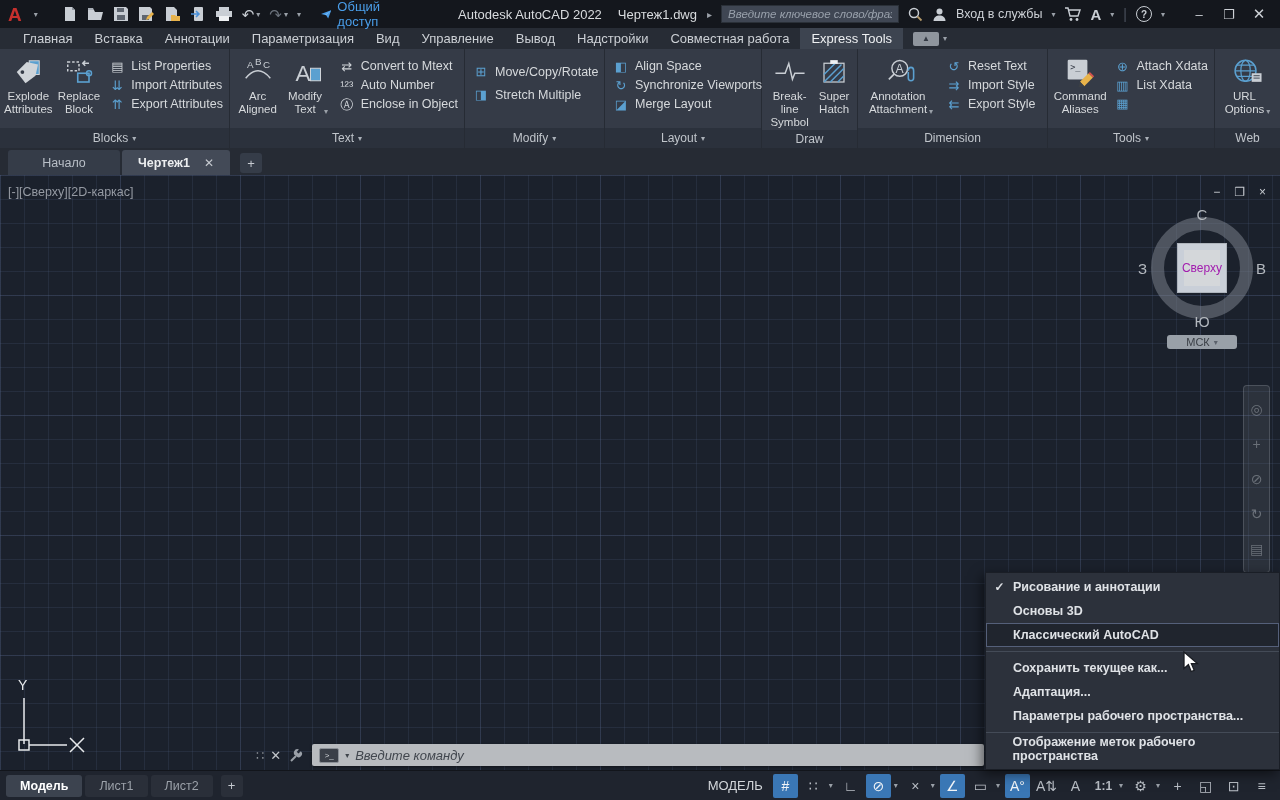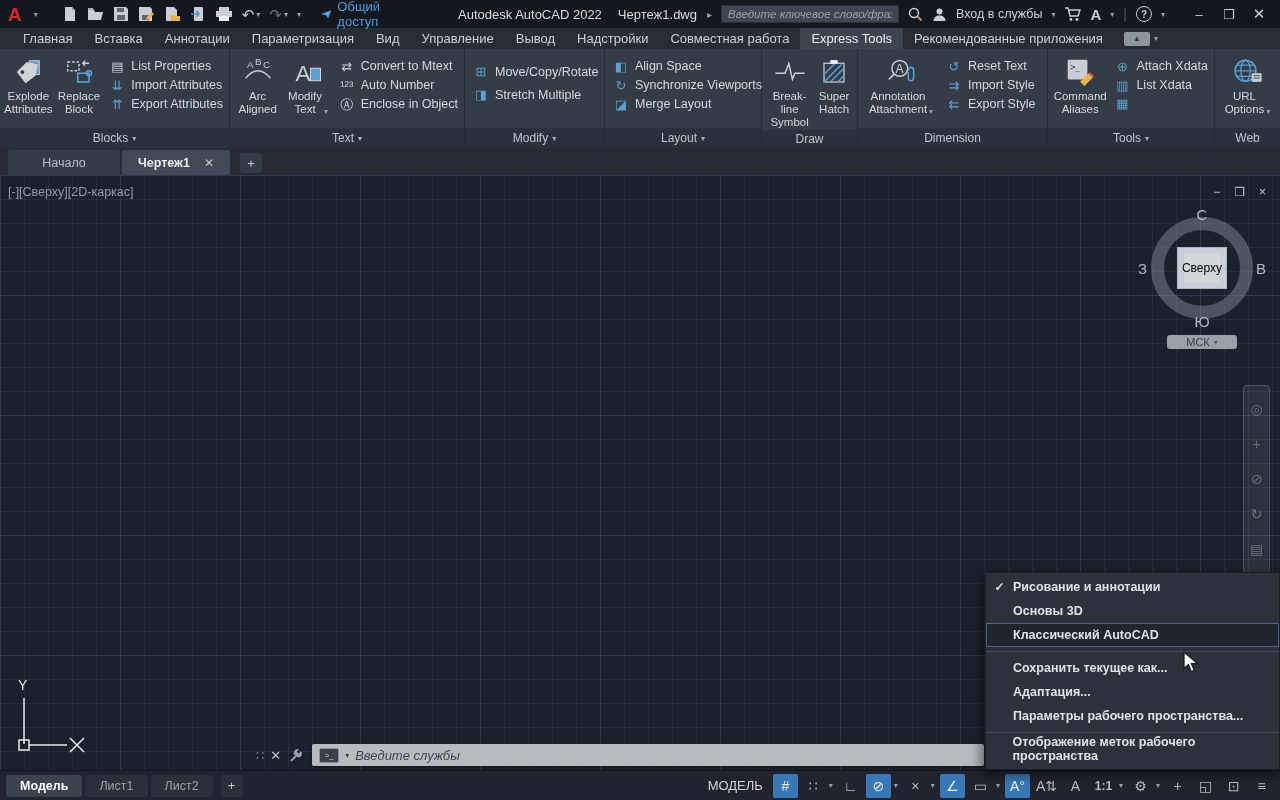--- a/index.html
+++ b/index.html
@@ -72,21 +72,21 @@
   .vp-label { position:absolute; left:8px; top:10px; color:#959aa3; font-size:12.5px; display:flex; }
   .vp-controls { position:absolute; right:14px; top:10px; display:flex; gap:14px; color:#c6cad0; font-size:12px; }
 
   .viewcube { position:absolute; right:16px; top:30px; width:124px; text-align:center; }
   .vc-ring { position:relative; width:102px; height:102px; margin:12px auto 0; border-radius:50%; border:13px solid rgba(130,136,145,0.5); }
   .vc-letter { position:absolute; color:#b4b9bf; font-size:15px; }
   .vc-n { top:-24px; left:50%; transform:translateX(-50%); }
   .vc-s { bottom:-24px; left:50%; transform:translateX(-50%); }
   .vc-w { left:-26px; top:50%; transform:translateY(-50%); }
   .vc-e { right:-26px; top:50%; transform:translateY(-50%); }
-  .vc-face { position:absolute; inset:0; margin:auto; width:50px; height:42px; background:#d4d7da; border:1px solid #aeb4bc; box-shadow:inset 0 0 0 6px #c9cfd8; display:flex; align-items:center; justify-content:center; color:#000000; font-size:12px; }
+  .vc-face { position:absolute; inset:0; margin:auto; width:50px; height:50px; background:#d4d7da; border:1px solid #aeb4bc; box-shadow:inset 0 0 0 6px #c9cfd8; display:flex; align-items:center; justify-content:center; color:#a21caf; font-size:12px; }
   .vc-ucs { margin-top:16px; display:inline-flex; align-items:center; gap:4px; background:#99a0a8; border-radius:3px; padding:1px 19px; color:#3b4047; font-size:11px; }
   .vc-ucs .caret { color:#5b616b; }
 
   .navbar { position:absolute; right:10px; top:210px; width:27px; height:188px; background:rgba(150,156,165,0.14); border:1px solid rgba(170,176,185,0.25); border-radius:4px; display:flex; flex-direction:column; align-items:center; justify-content:space-around; padding:6px 0; }
   .nav-icon { color:rgba(205,210,216,0.38); font-size:14px; line-height:1; }
 
   .ucs-icon { position:absolute; left:4px; bottom:14px; }
 
   
   .cmd-dock { position:absolute; left:256px; bottom:4px; display:flex; align-items:center; gap:8px; }
@@ -252,23 +252,20 @@
         </div>
         <div class="rtab">
           <span>Надстройки</span>
         </div>
         <div class="rtab">
           <span>Совместная работа</span>
         </div>
         <div class="rtab active">
           <span>Express Tools</span>
         </div>
-        <div class="rtab">
-          <span>Рекомендованные приложения</span>
-        </div>
       </div>
     <div class="ribbon-min">
       <span class="chip">▲</span>
       <span class="caret">▾</span>
     </div>
   </div>
 
   <div class="ribbon">
 
     <div class="panel" style="width:230px">
@@ -608,21 +605,21 @@
     <div class="cmd-dock">
       <span class="cmd-grip">∷</span>
       <span class="cmd-x">✕</span>
       <svg width="15" height="15" viewBox="0 0 15 15">
           <path d="M2 13l5-5" stroke="#9aa0a8" stroke-width="2"></path>
           <path d="M7 8a3.4 3.4 0 1 0 4.8-4.8L9.5 5.5 7.7 3.7 10 1.4A3.4 3.4 0 0 0 7 8z" fill="#9aa0a8"></path>
         </svg>
       <div class="cmd-bar">
         <span class="cmd-chip">&gt;_</span>
         <span class="cmd-caret">▾</span>
-        <span class="cmd-placeholder">Введите службы</span>
+        <span class="cmd-placeholder">Введите команду</span>
       </div>
     </div>
   </div>
 
   <div class="statusbar">
     <div class="ltabs">
 
     <div class="ltab active">
           <span>Модель</span>
         </div>

